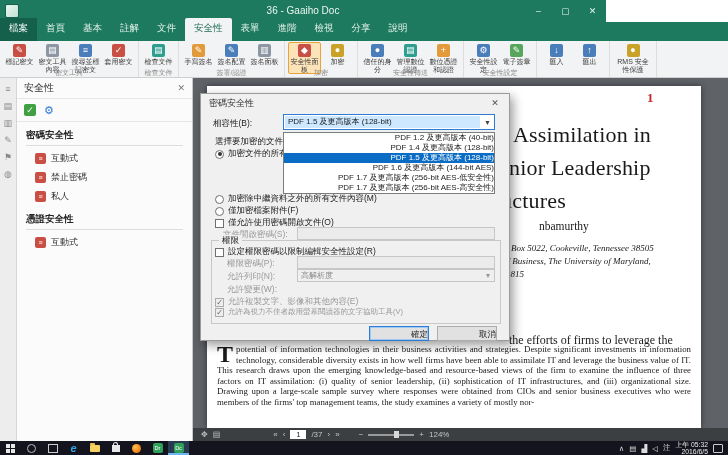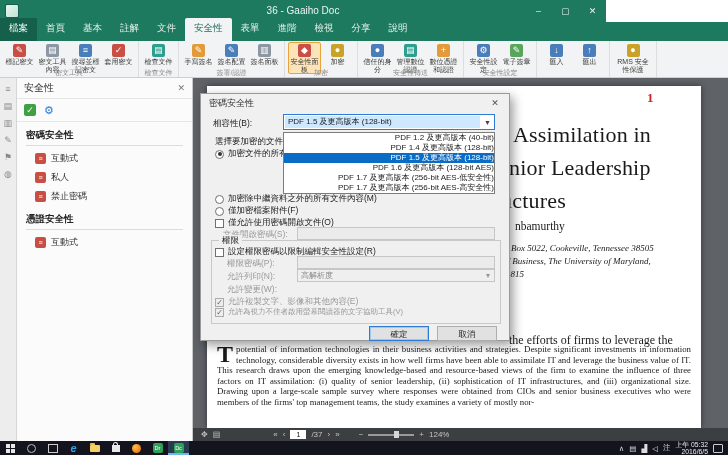--- a/index.html
+++ b/index.html
@@ -39,21 +39,21 @@
   .sb-gear{font-size:11px;color:#2E7BD6;line-height:12px;}
   .sb-sec{padding:7px 9px 0 9px;}
   .sb-sech{font-size:9.5px;font-weight:bold;color:#222;padding-bottom:3px;border-bottom:1px solid #DCDCDC;margin-bottom:3px;}
   .sb-item{display:flex;align-items:center;gap:5px;padding:3px 2px 3px 9px;font-size:9px;color:#333;}
   .sb-item .icn{width:11px;height:11px;border-radius:2px;background:#C94F44;color:#fff;font-size:7px;line-height:11px;text-align:center;}
   
   .docarea{flex:1;position:relative;background:#5F6368;overflow:hidden;}
   .page{position:absolute;left:14px;top:8px;width:494px;height:342px;background:#fff;box-shadow:0 0 6px rgba(0,0,0,.5);overflow:hidden;font-family:"Liberation Serif",serif;color:#1A1A1A;}
   .pg-num{position:absolute;left:440px;top:4px;font-size:13px;font-weight:bold;color:#CC2222;}
   .pt{position:absolute;font-size:22px;letter-spacing:.2px;}
-  .pa{position:absolute;font-size:11.5px;}
+  .pa{position:absolute;font-size:11.5px;margin-left:24px;}
   .pi{position:absolute;font-size:9px;font-style:italic;}
   .pfrag{position:absolute;left:302px;top:247px;font-size:12px;}
   .pabs{position:absolute;left:10px;top:258px;width:474px;font-size:8.8px;line-height:10.5px;text-align:justify;}
   .dropcap{float:left;font-size:24px;line-height:20px;padding-right:3px;font-weight:bold;}
   .statusbar{position:absolute;left:0;bottom:0;width:100%;height:13px;background:#3C3F41;display:flex;align-items:center;color:#CFCFCF;font-size:8px;box-sizing:border-box;padding:0 8px;gap:5px;}
   .sbi{font-size:8px;line-height:13px;color:#C3C3C3;}
   .pgbox{width:16px;height:9px;background:#fff;color:#111;font-size:7px;line-height:9px;text-align:center;}
   .ztrack{width:46px;height:2px;background:#9A9A9A;position:relative;}
   .zknob{position:absolute;left:26px;top:-2.5px;width:5px;height:7px;background:#D8D8D8;}
   
@@ -72,21 +72,21 @@
   .radio{width:9px;height:9px;border:1px solid #707070;border-radius:50%;background:#fff;margin-right:4px;box-sizing:border-box;flex:none;}
   .radio.sel::after{content:"";display:block;width:4px;height:4px;border-radius:50%;background:#333;margin:1.5px auto;}
   .cb{width:9px;height:9px;border:1px solid #707070;background:#fff;margin-right:4px;box-sizing:border-box;flex:none;font-size:8px;line-height:7px;text-align:center;color:#666;}
   .cb.dis{background:#EDEDED;border-color:#ABABAB;}
   .dinput{position:absolute;left:96px;width:198px;height:13px;background:#EBEBEB;border:1px solid #C6C6C6;box-sizing:border-box;}
   .dsel{position:absolute;left:96px;width:198px;height:13px;background:#EFEFEF;border:1px solid #C6C6C6;box-sizing:border-box;display:flex;align-items:center;color:#8A8A8A;font-size:8px;}
   .dsel span{flex:1;padding-left:3px;white-space:nowrap;overflow:hidden;}
   .dsel i{width:12px;font-style:normal;font-size:7px;text-align:center;color:#9a9a9a;}
   .gbox{position:absolute;left:10px;top:146px;width:288px;height:82px;border:1px solid #C8C8C8;}
   .gleg{position:absolute;left:18px;top:141px;background:#F0F0F0;padding:0 3px;font-size:8.5px;}
-  .dbtn{position:absolute;top:232px;width:60px;height:15px;background:#E1E1E1;border:1px solid #ADADAD;font-size:8.5px;text-align:center;line-height:14px;box-sizing:border-box;}
+  .dbtn{position:absolute;top:232px;width:60px;height:15px;background:#E1E1E1;border:1px solid #ADADAD;font-size:8.5px;text-align:right;line-height:14px;box-sizing:border-box;}
   .dbtn.focus{border-color:#2E7BD6;box-shadow:inset 0 0 0 1px #9EC9F0;}
   
   .taskbar{position:absolute;left:0;top:441px;width:728px;height:14px;background:#14141E;display:flex;align-items:center;color:#E8E8E8;}
   .tbi{width:21px;height:14px;display:flex;align-items:center;justify-content:center;font-size:9px;}
   .winlogo{display:grid;grid-template-columns:4px 4px;grid-template-rows:4px 4px;gap:1px;}
   .winlogo div{background:#E8E8E8;}
   .ring{width:7px;height:7px;border:1.5px solid #BBB;border-radius:50%;}
   .tview{width:8px;height:7px;border:1px solid #CCC;}
   .edge{color:#35A3E8;font-weight:bold;font-style:italic;font-size:11px;}
   .folder{width:10px;height:7px;background:#F7D064;border-radius:1px;position:relative;}
@@ -266,25 +266,25 @@
         <span class="sb-gear">⚙</span>
       </div>
       <div class="sb-sec">
         <div class="sb-sech">密碼安全性</div>
         <div class="sb-item">
             <span class="icn">≡</span>
             <span>互動式</span>
           </div>
         <div class="sb-item">
             <span class="icn">≡</span>
-            <span>私人</span>
+            <span>禁止密碼</span>
           </div>
         <div class="sb-item">
             <span class="icn">≡</span>
-            <span>禁止密碼</span>
+            <span>私人</span>
           </div>
       </div>
       <div class="sb-sec">
         <div class="sb-sech">憑證安全性</div>
         <div class="sb-item">
             <span class="icn">≡</span>
             <span>互動式</span>
           </div>
       </div>
     </div>
@@ -388,21 +388,21 @@
         <span>允許為視力不佳者啟用螢幕閱讀器的文字協助工具(V)</span>
       </div>
 
     <div class="dbtn focus" style="left:168px">確定</div>
     <div class="dbtn" style="left:236px">取消</div>
 
     <div class="ddl">
       <div class="opt">PDF 1.2 及更高版本 (40-bit)</div>
       <div class="opt">PDF 1.4 及更高版本 (128-bit)</div>
       <div class="opt sel">PDF 1.5 及更高版本 (128-bit)</div>
-      <div class="opt">PDF 1.6 及更高版本 (128-bit AES)</div>
+      <div class="opt">PDF 1.6 及更高版本 (144-bit AES)</div>
       <div class="opt">PDF 1.7 及更高版本 (256-bit AES-低安全性)</div>
       <div class="opt">PDF 1.7 及更高版本 (256-bit AES-高安全性)</div>
     </div>
   </div>
 
   <div class="taskbar">
     <div class="tbi">
         <span class="winlogo">
           <div></div>
           <div></div>

